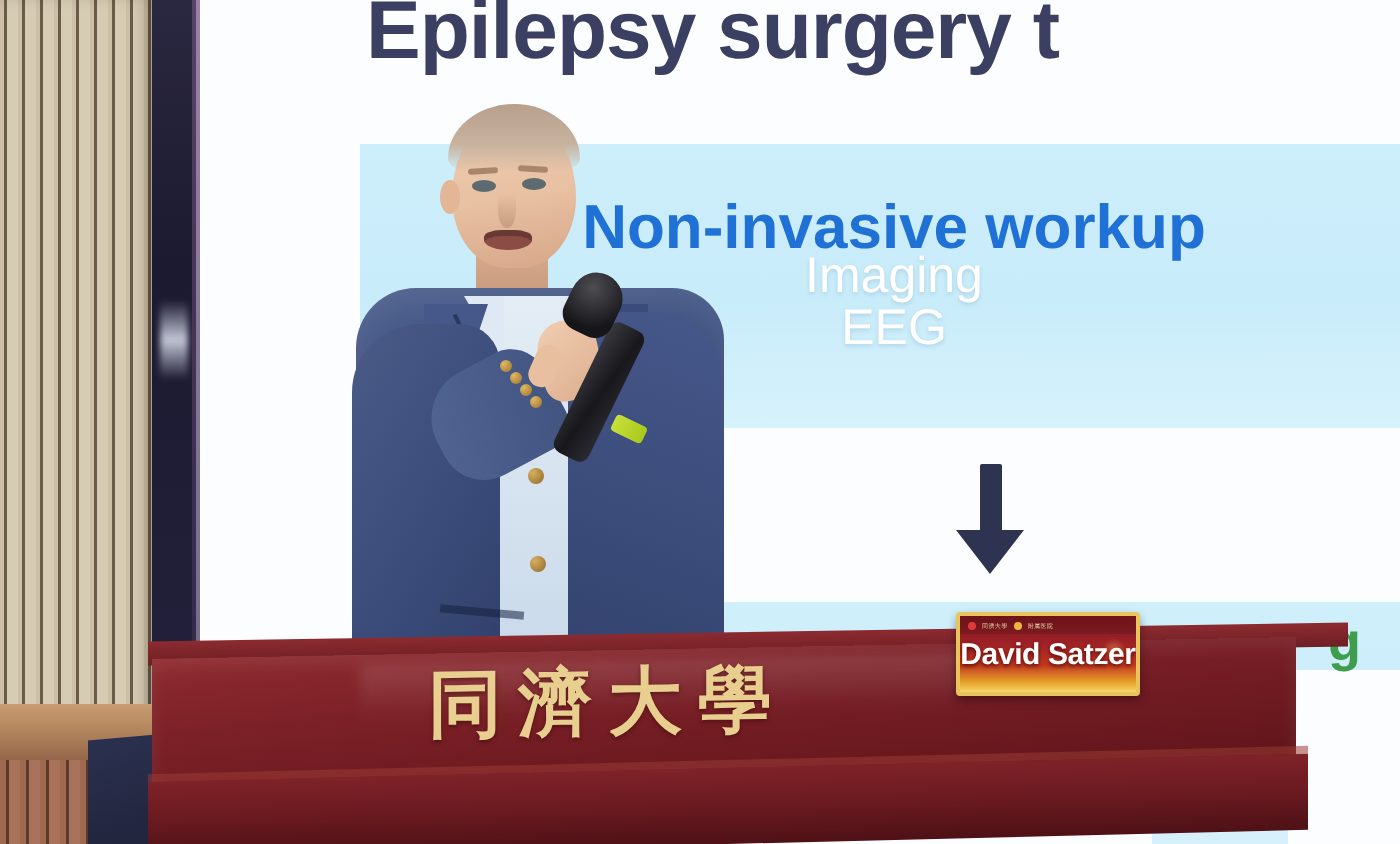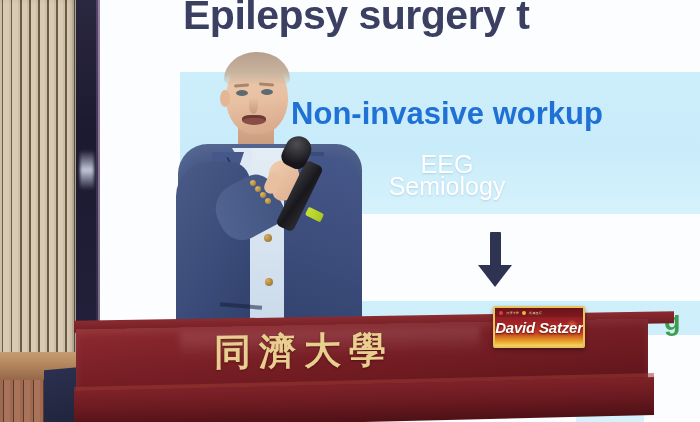--- a/index.html
+++ b/index.html
@@ -271,27 +271,26 @@
     white-space:nowrap;
   }
   .podium-left-dark{
     position:absolute;left:44px;top:366px;width:96px;height:56px;
     background:linear-gradient(170deg,#2b3050 0%,#1e2238 100%);
     transform:skewY(-5deg);
   }
 
   
   .nameplate{
-    position:absolute;left:493px;top:306px;width:88px;height:38px;
+    position:absolute;left:478px;top:306px;width:88px;height:38px;
     background:linear-gradient(180deg,#7e1a22 0%,#9c2026 34%,#c2361f 64%,#e8a52a 88%,#f6d46a 100%);
     border:2px solid #e8c55c;
     border-radius:2px;
     box-shadow:0 2px 4px rgba(0,0,0,.35);
     overflow:hidden;
-    font-style:italic;
   }
   .np-logos{
     position:absolute;left:0;top:0;width:100%;height:9px;
     background:linear-gradient(180deg,#6e1219,#7c1a20);
     display:flex;align-items:center;gap:3px;padding-left:4px;
   }
   .np-logo-dot{width:4px;height:4px;border-radius:50%;}
   .np-logo-txt{font-size:3px;color:#e6d3a8;letter-spacing:.2px;white-space:nowrap;}
   .np-circle{
     position:absolute;right:5px;top:11px;width:12px;height:12px;border-radius:50%;
@@ -309,22 +308,22 @@
 <body>
 
 <div id="stage">
 
   <div class="screen">
 
     <div class="blue-box-top"></div>
 
     <div class="headline">Non-invasive workup</div>
 
+    <div class="bullet b1">Imaging</div>
     <div class="bullet b2">EEG</div>
-    <div class="bullet b3">Semiology</div>
 
     <div class="arrow-shaft"></div>
     <div class="arrow-head"></div>
 
     <div class="blue-box-bottom"></div>
     <div class="blue-box-bottom2"></div>
 
     <div class="green-word">g</div>
 
     <div class="screen-title">Epilepsy surgery t</div>

